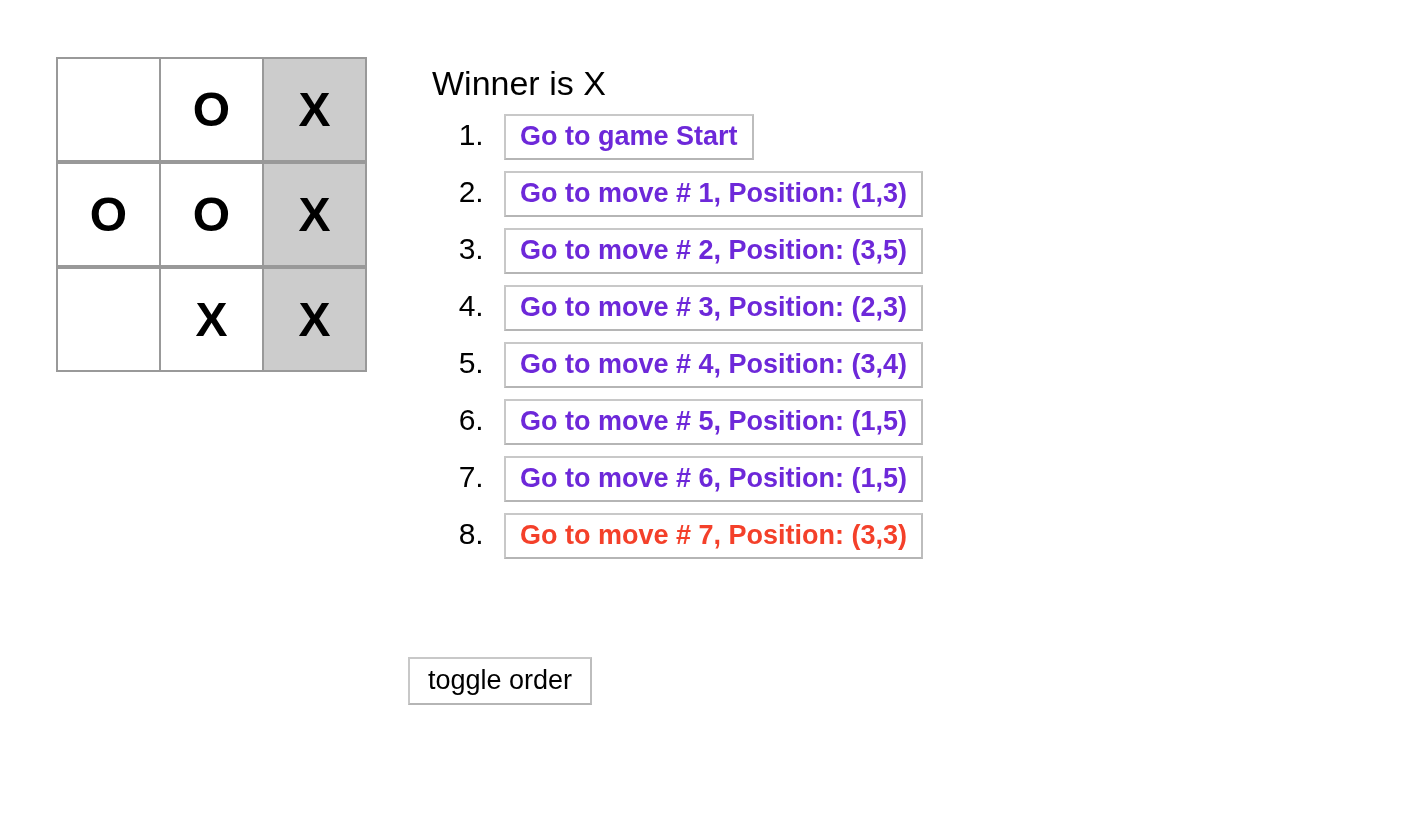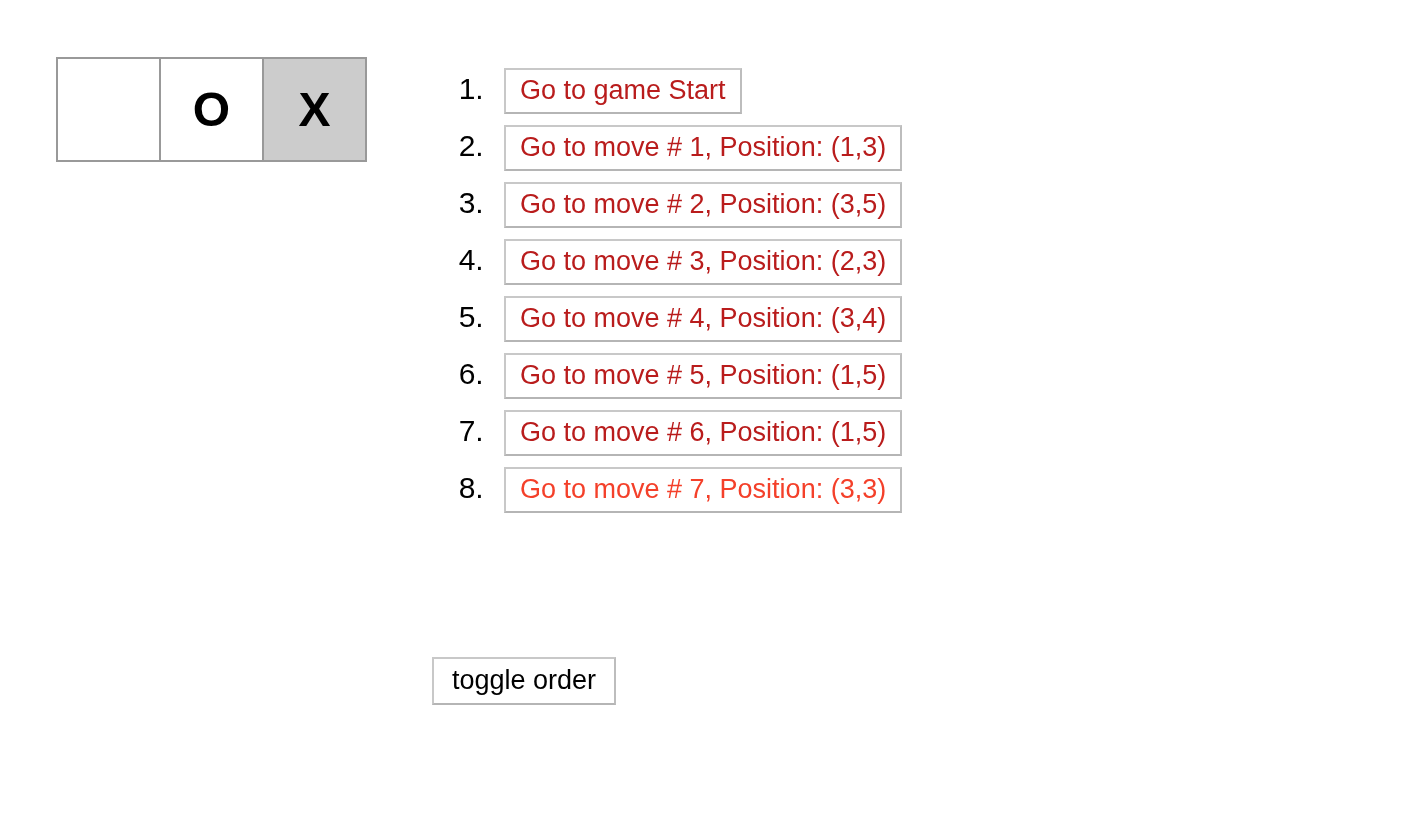--- a/index.html
+++ b/index.html
@@ -102,35 +102,35 @@
     box-sizing: border-box;
     margin: 0 0 0 12px;
     padding: 4px 14px 6px 14px;
     background: #ffffff;
     border: 2px solid #c8c8c8;
     border-right-color: #bdbdbd;
     border-bottom-color: #b5b5b5;
     font-family: "Liberation Sans", sans-serif;
     font-size: 27px;
     line-height: 32px;
-    font-weight: normal;
-    color: #b91c1c;
+    font-weight: bold;
+    color: #6d28d9;
     white-space: nowrap;
     text-align: left;
     cursor: pointer;
     outline: none;
   }
   .move-btn.current {
-    font-weight: normal;
+    font-weight: bold;
     color: #f4402a;
   }
 
   #toggle-wrap {
     position: absolute;
-    left: 432px;
+    left: 408px;
     top: 657px;
   }
   #toggle-btn {
     box-sizing: border-box;
     margin: 0;
     padding: 5px 18px 7px 18px;
     background: #ffffff;
     border: 2px solid #c8c8c8;
     border-right-color: #bdbdbd;
     border-bottom-color: #b5b5b5;
@@ -147,23 +147,34 @@
 <body>
 
 <div id="game">
 
   <div id="board-wrap">
     <div class="board-row">
       <button class="square"></button>
       <button class="square">O</button>
       <button class="square win">X</button>
     </div>
+    <div class="board-row">
+      <button class="square">O</button>
+      <button class="square">O</button>
+      <button class="square win">X</button>
+    </div>
+    <div class="board-row">
+      <button class="square"></button>
+      <button class="square">X</button>
+      <button class="square win">X</button>
+    </div>
   </div>
 
   <div id="game-info">
+    <div id="status">Winner is X</div>
 
     <ol id="moves">
       <li>
         <button class="move-btn">Go to game Start</button>
       </li>
       <li>
         <button class="move-btn">Go to move # 1, Position: (1,3)</button>
       </li>
       <li>
         <button class="move-btn">Go to move # 2, Position: (3,5)</button>

